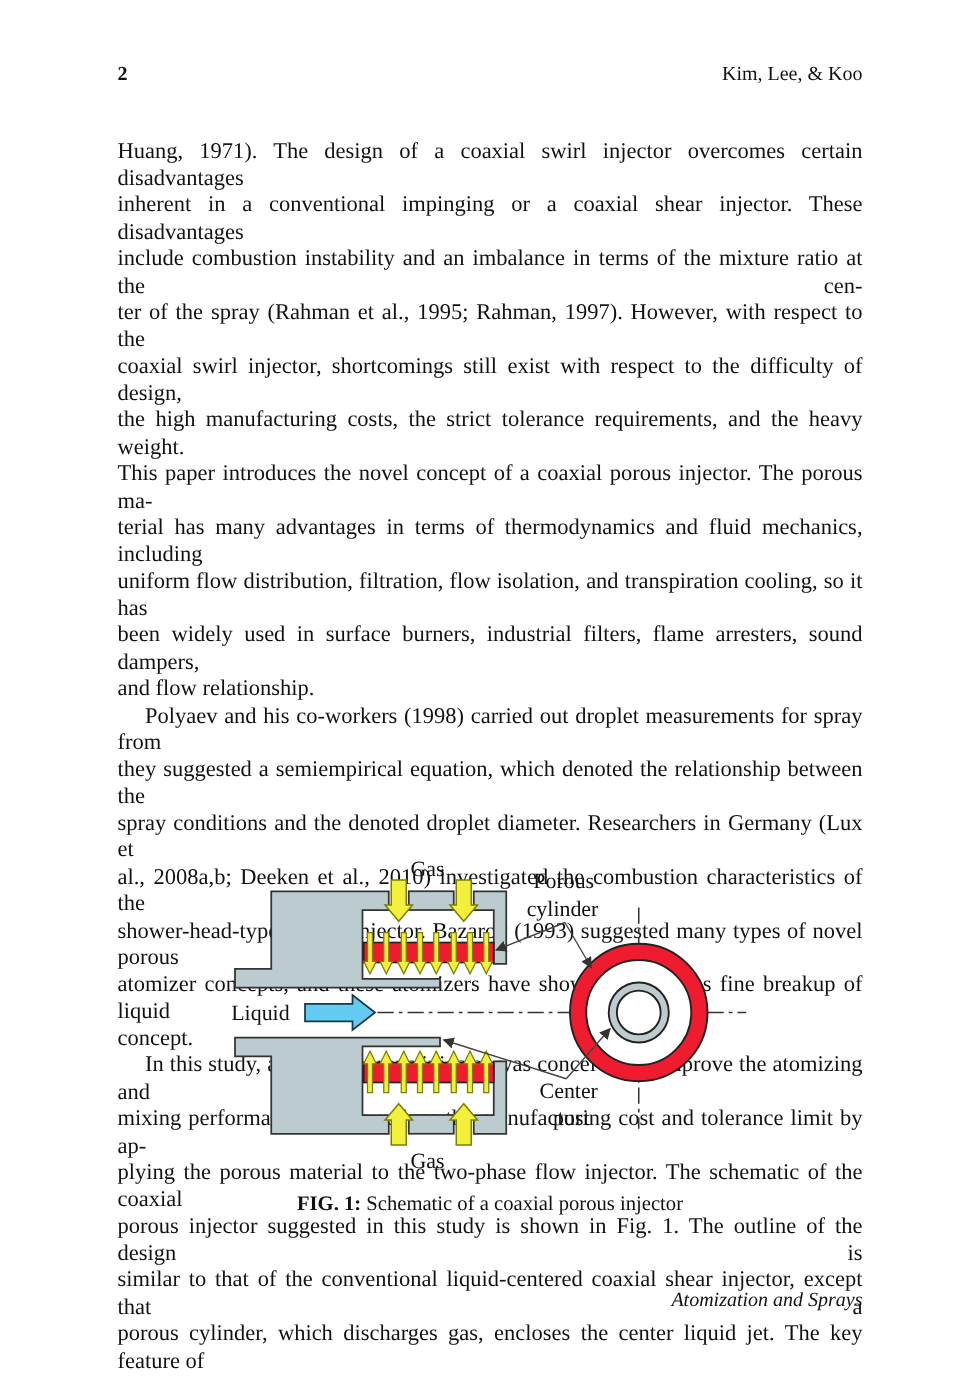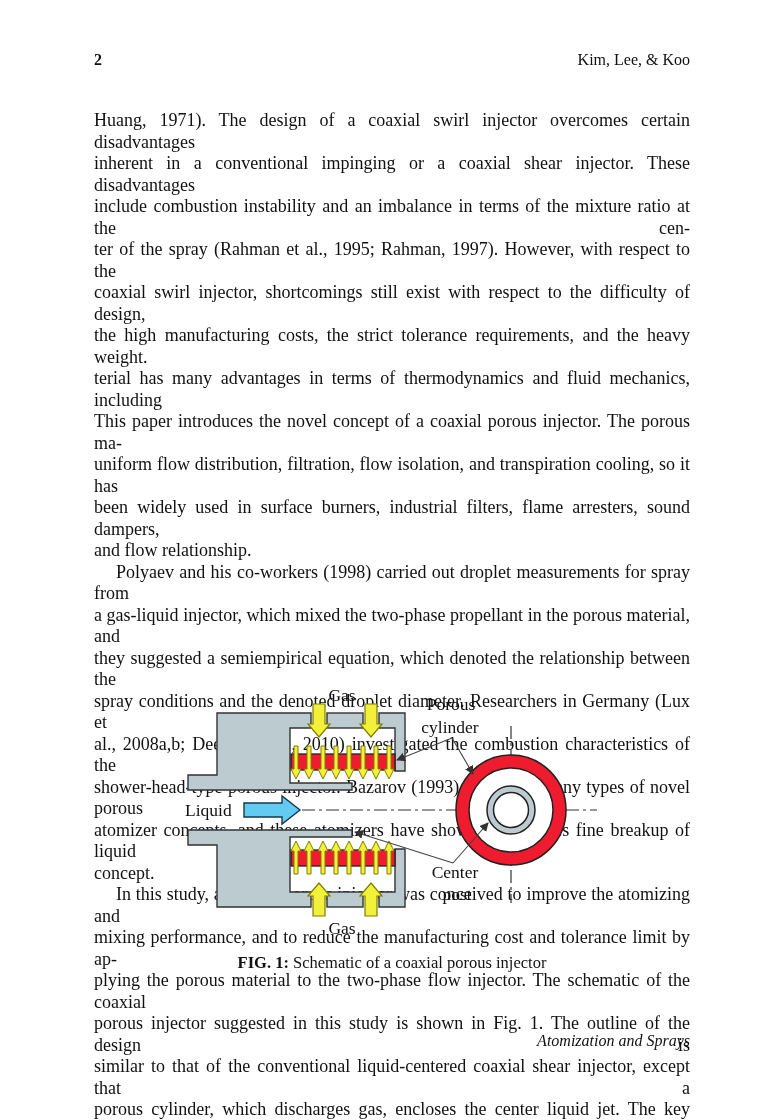--- a/index.html
+++ b/index.html
@@ -43,27 +43,26 @@
     <span>Kim, Lee, &amp; Koo</span>
   </div>
 
   <div id="body-text">
       <div class="line">Huang, 1971). The design of a coaxial swirl injector overcomes certain disadvantages</div>
       <div class="line">inherent in a conventional impinging or a coaxial shear injector. These disadvantages</div>
       <div class="line">include combustion instability and an imbalance in terms of the mixture ratio at the cen-</div>
       <div class="line">ter of the spray (Rahman et al., 1995; Rahman, 1997). However, with respect to the</div>
       <div class="line">coaxial swirl injector, shortcomings still exist with respect to the difficulty of design,</div>
       <div class="line">the high manufacturing costs, the strict tolerance requirements, and the heavy weight.</div>
+      <div class="line">This paper introduces the novel concept of a coaxial porous injector. The porous ma-</div>
       <div class="line">terial has many advantages in terms of thermodynamics and fluid mechanics, including</div>
-      <div class="line">This paper introduces the novel concept of a coaxial porous injector. The porous ma-</div>
       <div class="line">uniform flow distribution, filtration, flow isolation, and transpiration cooling, so it has</div>
       <div class="line">been widely used in surface burners, industrial filters, flame arresters, sound dampers,</div>
       <div class="line last">and flow relationship.</div>
       <div class="line indent">Polyaev and his co-workers (1998) carried out droplet measurements for spray from</div>
-      <div class="line">a gas-liquid injector, which mixed the two-phase propellant in the porous material, and</div>
       <div class="line">they suggested a semiempirical equation, which denoted the relationship between the</div>
       <div class="line">spray conditions and the denoted droplet diameter. Researchers in Germany (Lux et</div>
       <div class="line">al., 2008a,b; Deeken et al., 2010) investigated the combustion characteristics of the</div>
       <div class="line">shower-head-type porous injector. Bazarov (1993) suggested many types of novel porous</div>
       <div class="line">atomizer concepts, and these atomizers have shown an encloses fine breakup of liquid</div>
       <div class="line last">concept.</div>
       <div class="line indent">In this study, a coaxial porous injector was conceived to improve the atomizing and</div>
       <div class="line">mixing performance, and to reduce the manufacturing cost and tolerance limit by ap-</div>
       <div class="line">plying the porous material to the two-phase flow injector. The schematic of the coaxial</div>
       <div class="line">porous injector suggested in this study is shown in Fig. 1. The outline of the design is</div>

